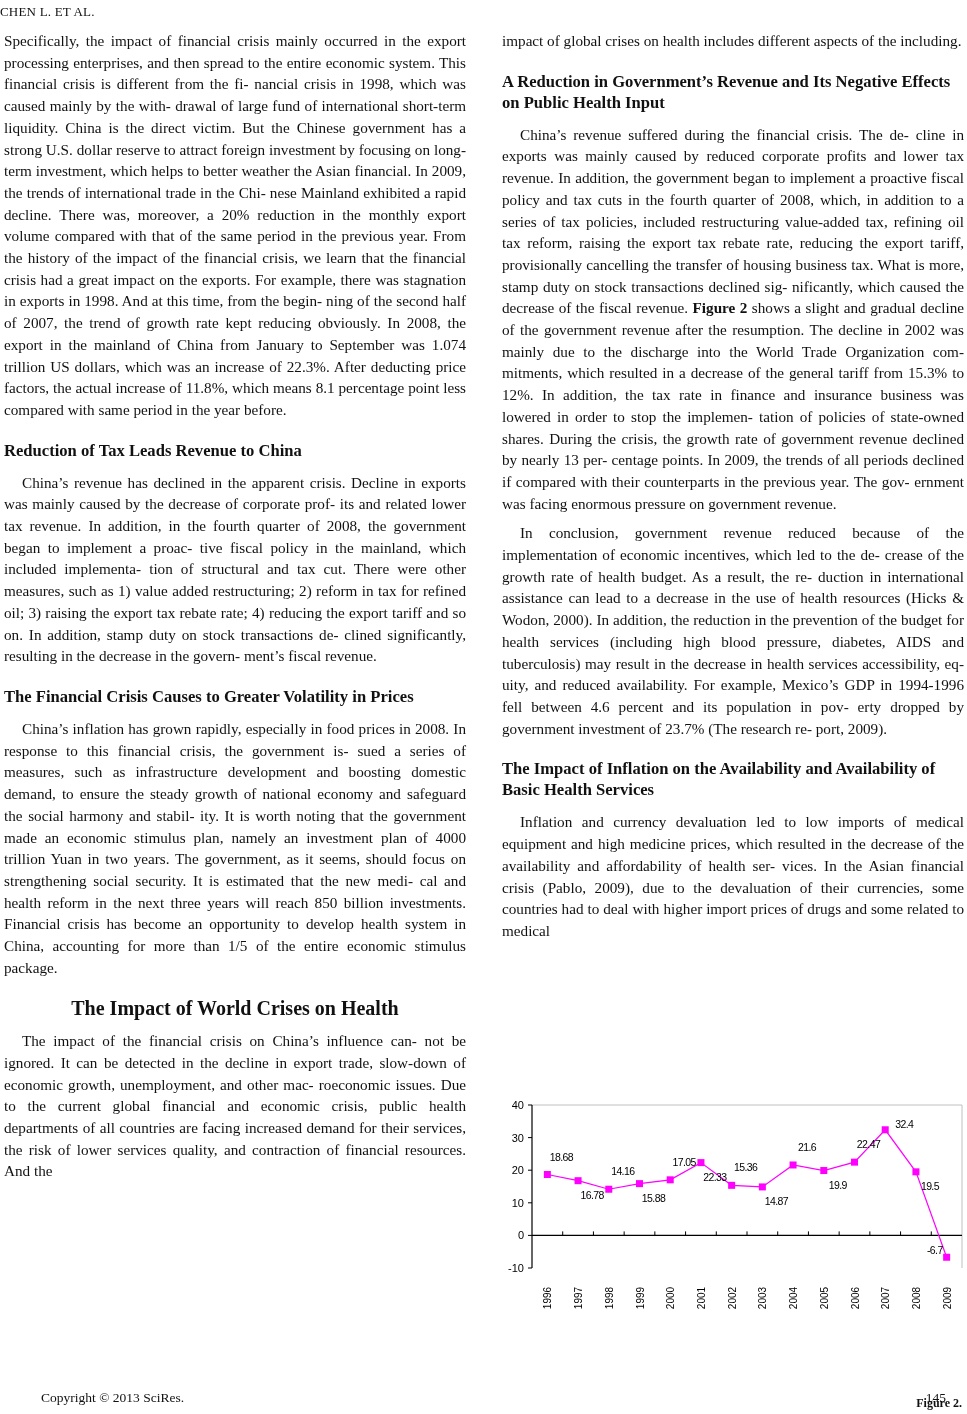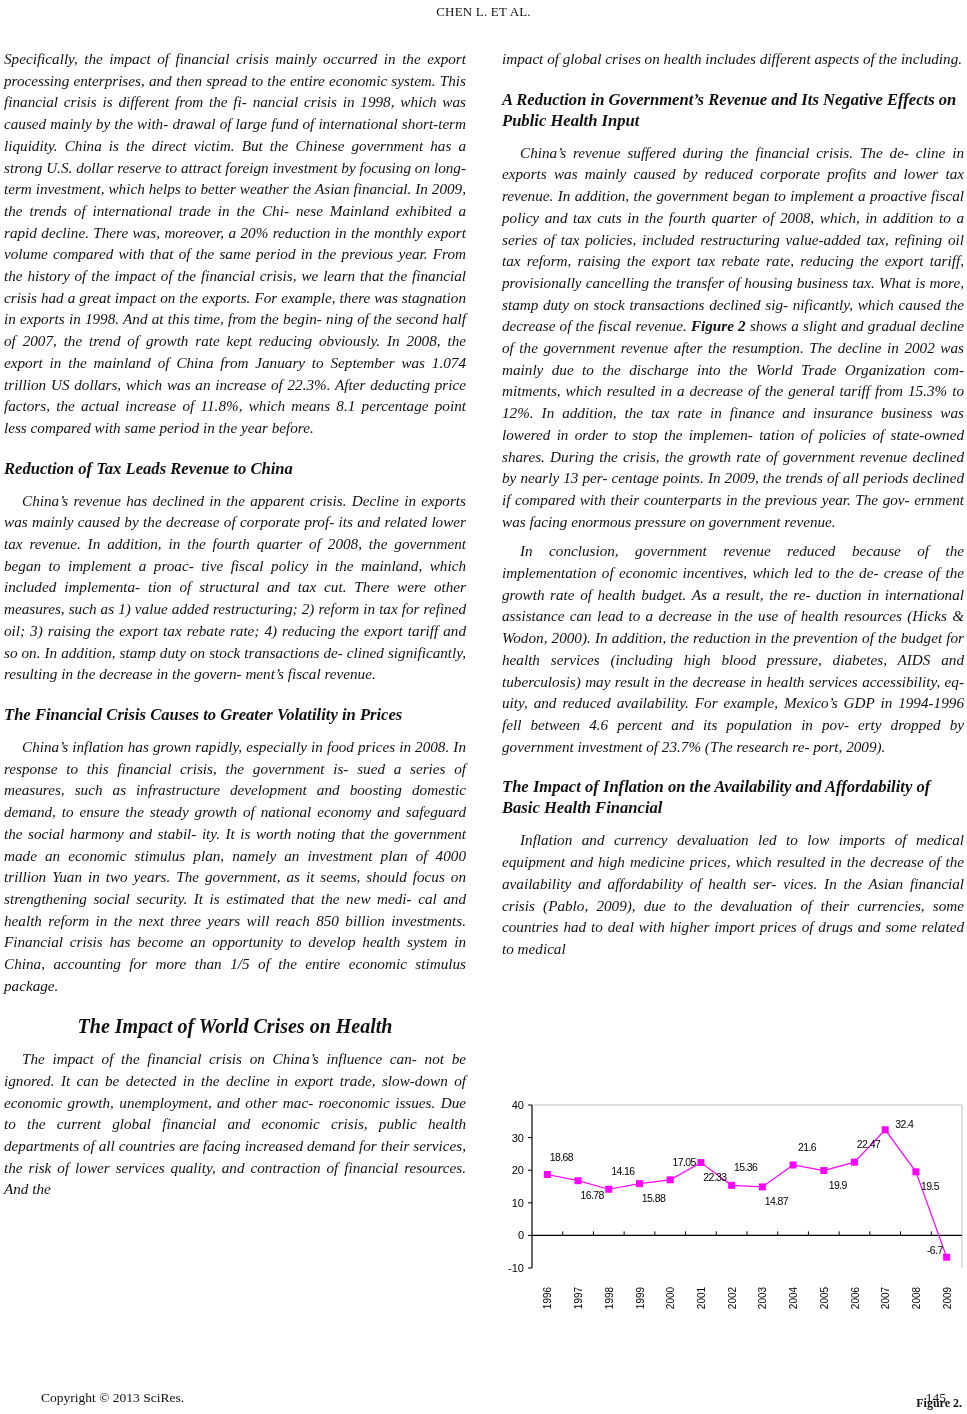--- a/index.html
+++ b/index.html
@@ -1,20 +1,20 @@
 <!DOCTYPE html>
 <html><head>
 <meta charset="utf-8">
 <style>
   html, body { margin:0; padding:0; background:#fff; }
   body { width:967px; height:1414px; position:relative; overflow:hidden;
          font-family:"Liberation Serif", serif; color:#111; }
-  .header { position:absolute; top:4px; left:0; width:967px; text-align:center;
+  .header { position:absolute; top:4px; left:0; width:967px; text-align:left;
             font-size:13px; letter-spacing:0.2px; }
-  .col { position:absolute; top:48px; width:462px; font-size:15.2px; line-height:21.7px;font-style:italic; }
+  .col { position:absolute; top:30px; width:462px; font-size:15.2px; line-height:21.7px; }
   .col.left { left:4px; }
   .col.right { left:502px; }
   p { margin:0; text-align:justify; text-indent:18px; }
   p.noindent { text-indent:0; }
   h3 { margin:19px 0 11px 0; font-size:16.6px; line-height:21px; font-weight:bold; }
   h2 { margin:20px 0 10px 0; font-size:20px; font-weight:bold; text-align:center; }
   b.fig { font-weight:bold; }
   .chart-wrap { position:absolute; left:500px; top:1085px; width:467px; height:230px; }
   .caption { position:absolute; left:502px; top:1394px; width:460px; font-size:12px; line-height:18px;text-align:right; }
   .caption .title { font-weight:bold; }
@@ -35,21 +35,21 @@
   <p>China’s inflation has grown rapidly, especially in food prices in 2008. In response to this financial crisis, the government is- sued a series of measures, such as infrastructure development and boosting domestic demand, to ensure the steady growth of national economy and safeguard the social harmony and stabil- ity. It is worth noting that the government made an economic stimulus plan, namely an investment plan of 4000 trillion Yuan in two years. The government, as it seems, should focus on strengthening social security. It is estimated that the new medi- cal and health reform in the next three years will reach 850 billion investments. Financial crisis has become an opportunity to develop health system in China, accounting for more than 1/5 of the entire economic stimulus package.</p>
   <h2>The Impact of World Crises on Health</h2>
   <p>The impact of the financial crisis on China’s influence can- not be ignored. It can be detected in the decline in export trade, slow-down of economic growth, unemployment, and other mac- roeconomic issues. Due to the current global financial and economic crisis, public health departments of all countries are facing increased demand for their services, the risk of lower services quality, and contraction of financial resources. And the</p>
 </div>
 
 <div class="col right">
   <p class="noindent">impact of global crises on health includes different aspects of the including.</p>
   <h3>A Reduction in Government’s Revenue and Its Negative Effects on Public Health Input</h3>
   <p><span>China’s revenue suffered during the financial crisis. The de- cline in exports was mainly caused by reduced corporate profits and lower tax revenue. In addition, the government began to implement a proactive fiscal policy and tax cuts in the fourth quarter of 2008, which, in addition to a series of tax policies, included restructuring value-added tax, refining oil tax reform, raising the export tax rebate rate, reducing the export tariff, provisionally cancelling the transfer of housing business tax. What is more, stamp duty on stock transactions declined sig- nificantly, which caused the decrease of the fiscal revenue. </span><b class="fig">Figure 2</b><span> shows a slight and gradual decline of the government revenue after the resumption. The decline in 2002 was mainly due to the discharge into the World Trade Organization com- mitments, which resulted in a decrease of the general tariff from 15.3% to 12%. In addition, the tax rate in finance and insurance business was lowered in order to stop the implemen- tation of policies of state-owned shares. During the crisis, the growth rate of government revenue declined by nearly 13 per- centage points. In 2009, the trends of all periods declined if compared with their counterparts in the previous year. The gov- ernment was facing enormous pressure on government revenue.</span></p>
   <p style="margin-top:8px">In conclusion, government revenue reduced because of the implementation of economic incentives, which led to the de- crease of the growth rate of health budget. As a result, the re- duction in international assistance can lead to a decrease in the use of health resources (Hicks &amp; Wodon, 2000). In addition, the reduction in the prevention of the budget for health services (including high blood pressure, diabetes, AIDS and tuberculosis) may result in the decrease in health services accessibility, eq- uity, and reduced availability. For example, Mexico’s GDP in 1994-1996 fell between 4.6 percent and its population in pov- erty dropped by government investment of 23.7% (The research re- port, 2009).</p>
-  <h3>The Impact of Inflation on the Availability and Affordability of Basic Health Financial</h3>
+  <h3>The Impact of Inflation on the Availability and Availability of Basic Health Services</h3>
   <p>Inflation and currency devaluation led to low imports of medical equipment and high medicine prices, which resulted in the decrease of the availability and affordability of health ser- vices. In the Asian financial crisis (Pablo, 2009), due to the devaluation of their currencies, some countries had to deal with higher import prices of drugs and some related to medical</p>
 </div>
 
 <div class="chart-wrap">
   <svg id="chart" width="467" height="230">
       <path d="M32,20 L462,20 L462,183" fill="none" stroke="#c0c0c0" stroke-width="1"></path>
       <line x1="32" y1="20" x2="32" y2="183" stroke="#000" stroke-width="1.2"></line>
       <line x1="28" y1="183" x2="32" y2="183" stroke="#000" stroke-width="1"></line>
       <text x="24" y="187" text-anchor="end" font-size="11" fill="#000">-10</text>
       <line x1="28" y1="150.4" x2="32" y2="150.4" stroke="#000" stroke-width="1"></line>

